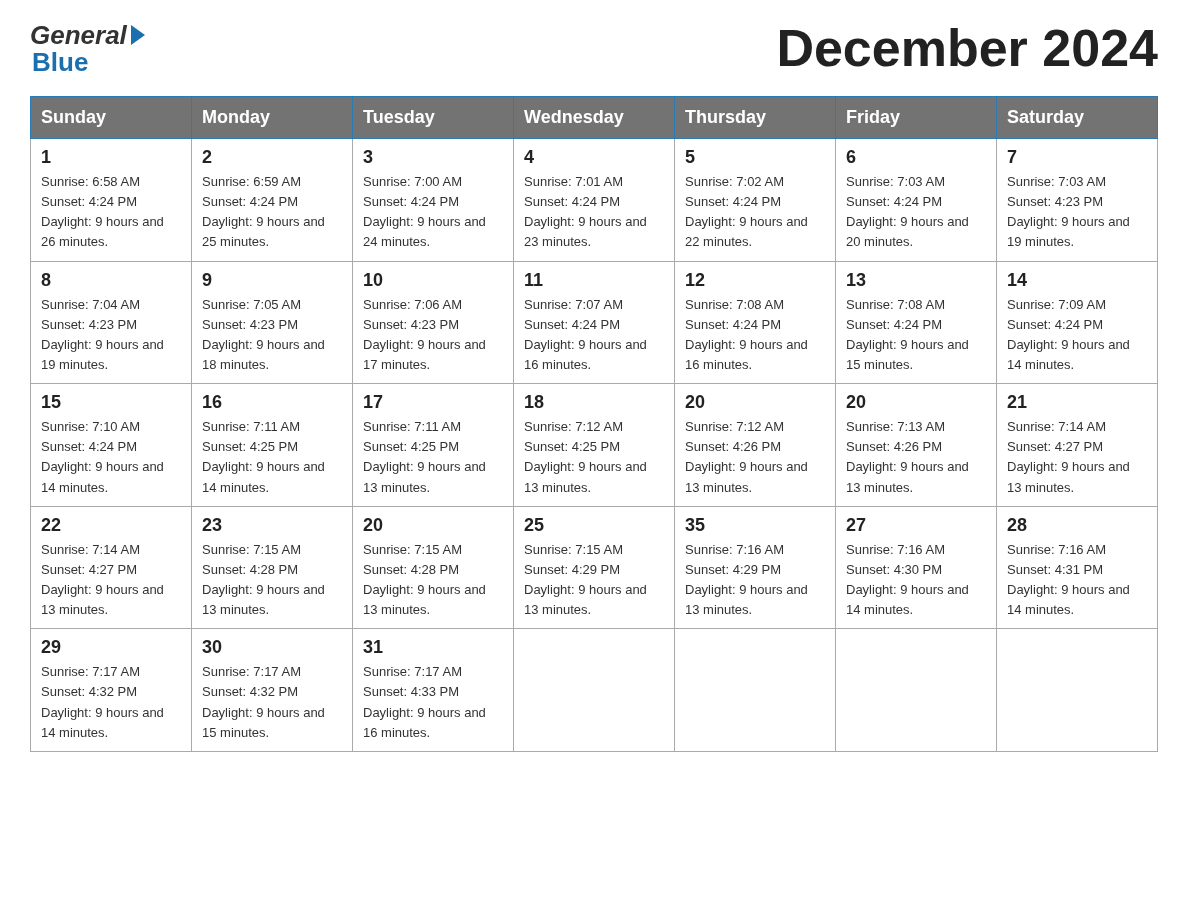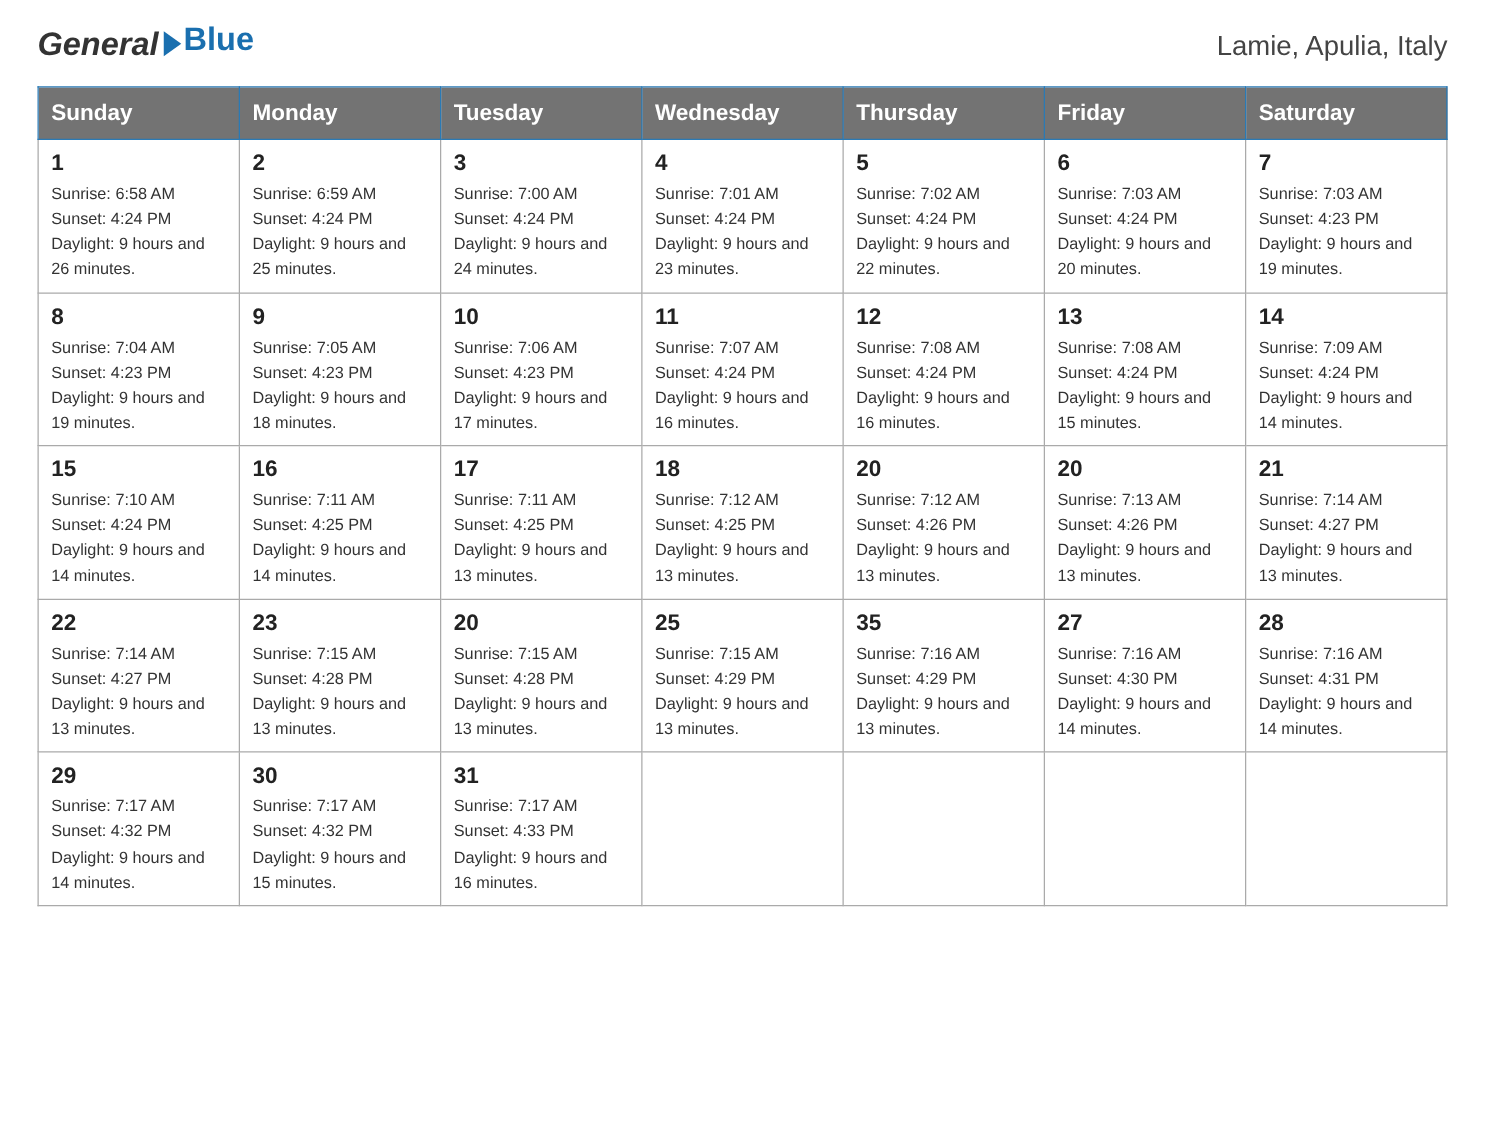--- a/index.html
+++ b/index.html
@@ -11,20 +11,21 @@
       min-height: 918px;
     }
     .header {
       display: flex;
       justify-content: space-between;
       align-items: flex-start;
       margin-bottom: 18px;
     }
     .logo {
       display: flex;
+      flex-direction: column;
       align-items: flex-start;
     }
     .logo-top {
       display: flex;
       align-items: center;
     }
     .logo-general {
       font-size: 26px;
       font-weight: bold;
       color: #333;
@@ -104,21 +105,21 @@
 
 <div class="header">
   <div class="logo">
     <div class="logo-top">
       <span class="logo-general">General</span>
       <div class="logo-arrow"></div>
     </div>
     <span class="logo-blue">Blue</span>
   </div>
   <div class="title-area">
-    <div class="calendar-subtitle">Lamie, Apulia, Italy</div>
+    <div class="calendar-title">December 2024</div>
   </div>
 </div>
 
 <table>
   <thead>
     <tr id="thead-row">
     <th>Sunday</th>
         <th>Monday</th>
         <th>Tuesday</th>
         <th>Wednesday</th>

